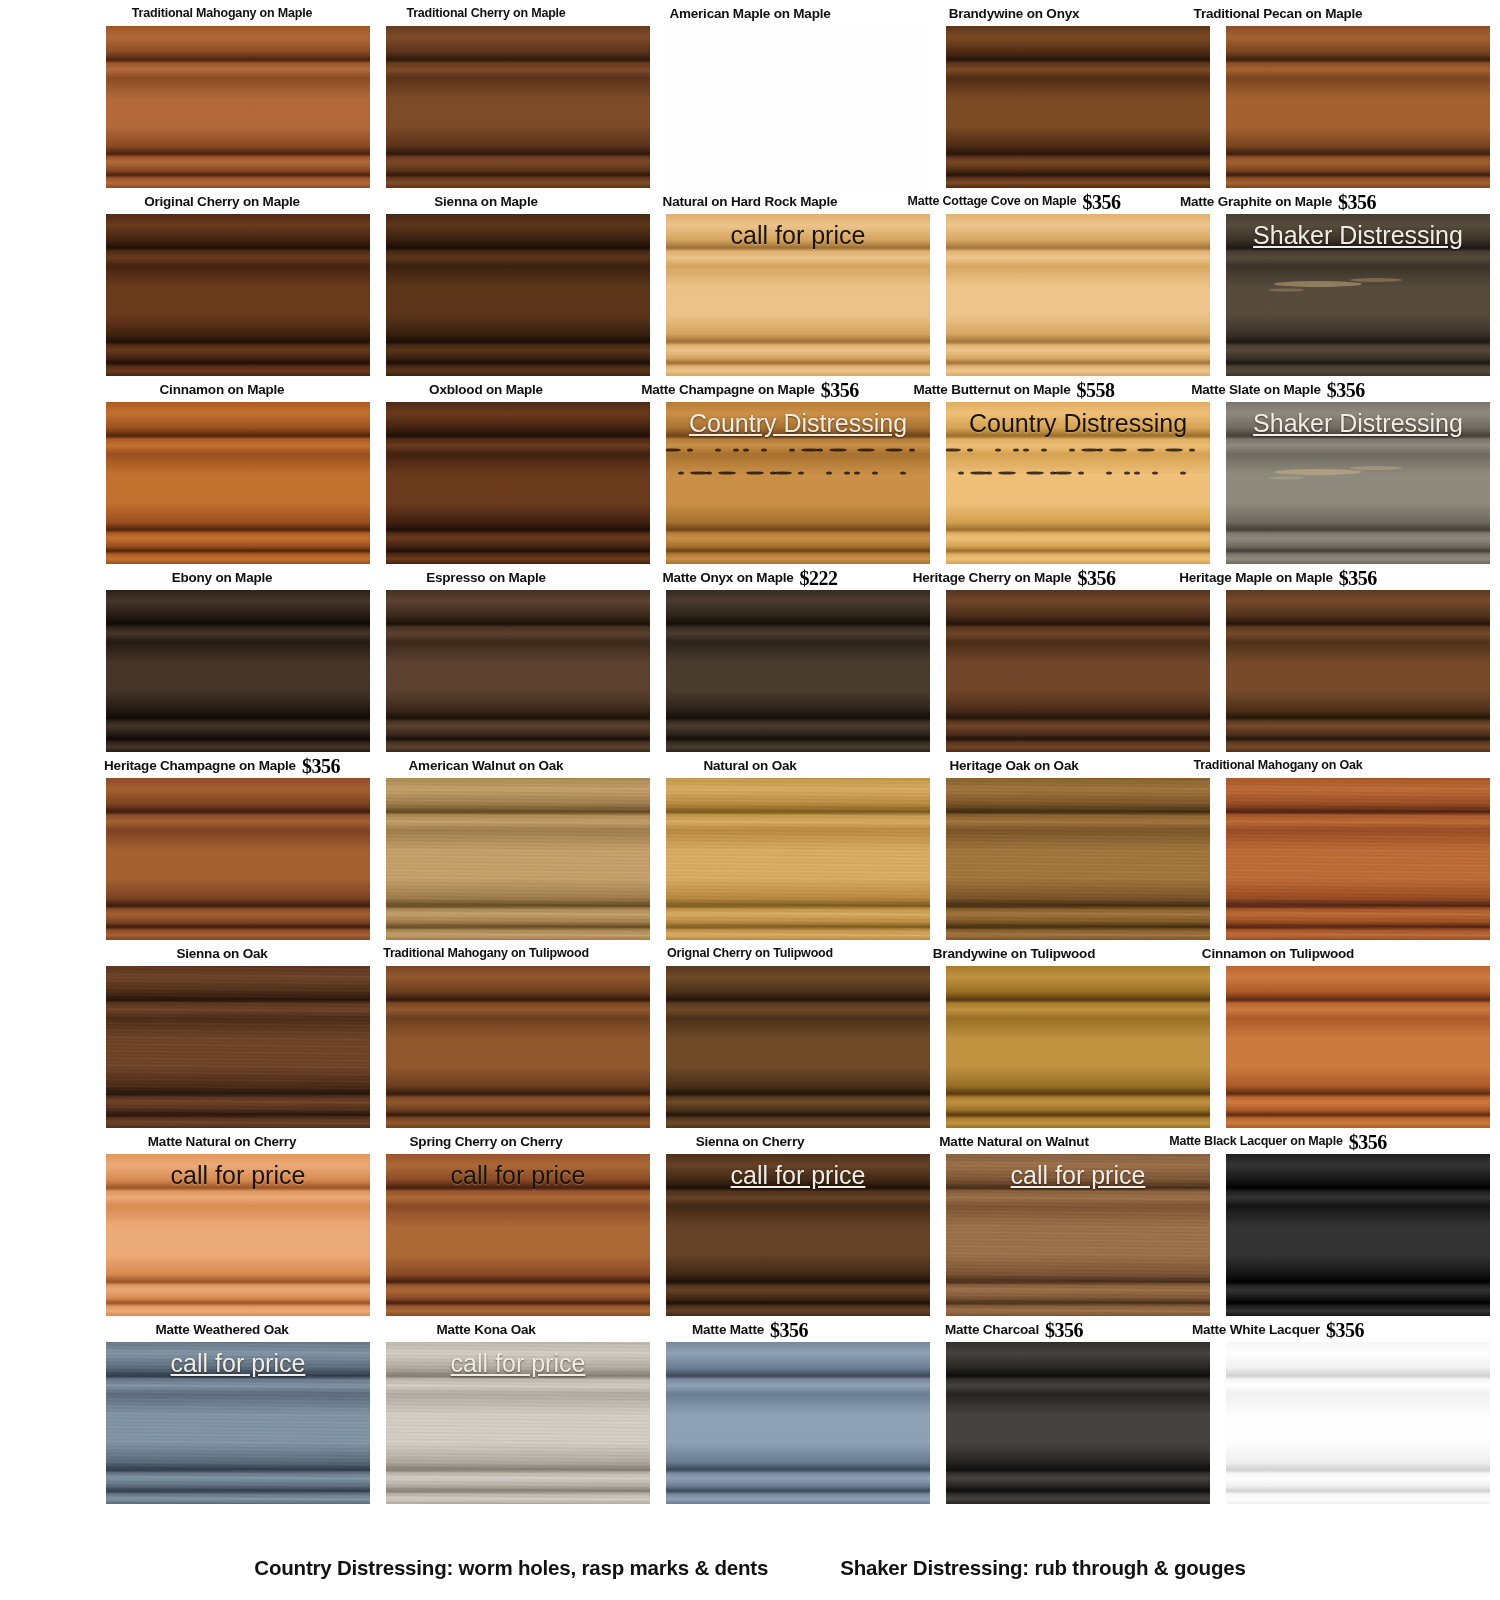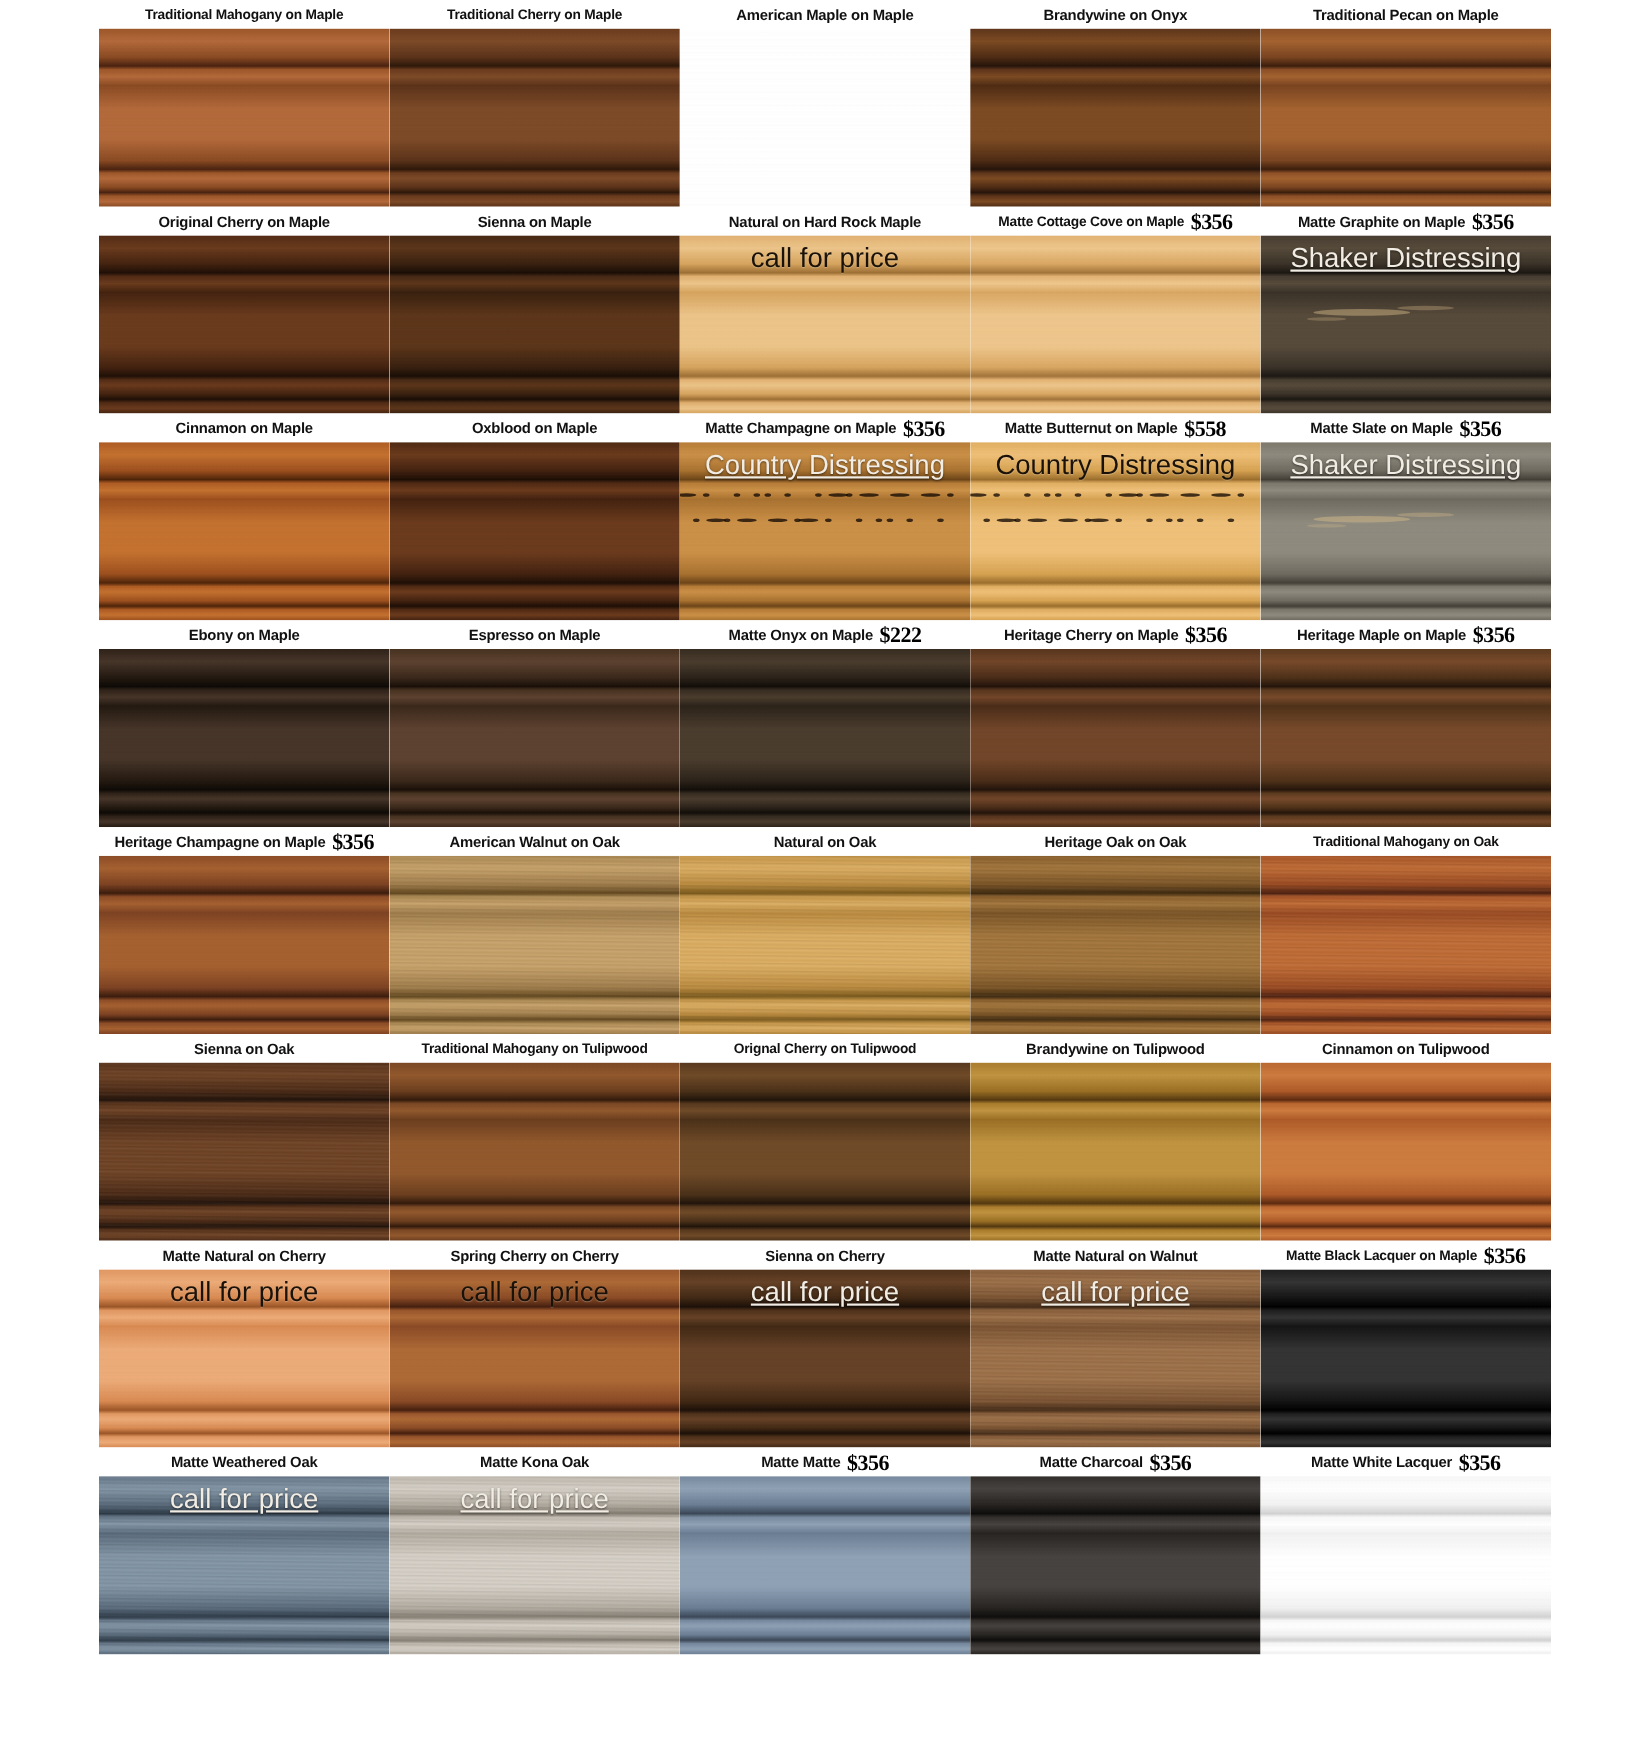--- a/index.html
+++ b/index.html
@@ -70,20 +70,21 @@
     display: flex;
     width: 1320px;
     height: 162px;
   }
   .swatch {
     position: relative;
     flex: 0 0 264px;
     width: 264px;
     height: 162px;
     overflow: hidden;
+    margin-left: 16px;
   }
   
   .profile {
     position: absolute;
     inset: 0;
   }
   .grainlayer {
     position: absolute;
     inset: 0;
     opacity: 0.30;
@@ -580,13 +581,17 @@
             <div class="grainlayer grain-smooth"></div>
           </div>
           <div class="swatch">
             <div class="profile" style="background: linear-gradient(rgb(247, 247, 247) 0%, rgb(255, 255, 255) 7%, rgb(241, 241, 241) 16%, rgb(210, 210, 210) 21%, rgb(247, 247, 247) 23%, rgb(255, 255, 255) 27%, rgb(241, 241, 241) 32%, rgb(255, 255, 255) 45%, rgb(255, 255, 255) 62%, rgb(241, 241, 241) 74%, rgb(210, 210, 210) 79%, rgb(247, 247, 247) 81%, rgb(255, 255, 255) 84%, rgb(241, 241, 241) 89%, rgb(210, 210, 210) 92%, rgb(247, 247, 247) 94%, rgb(255, 255, 255) 97%, rgb(241, 241, 241) 100%);"></div>
             <div class="grainlayer grain-smooth"></div>
           </div>
         </div>
       </div>
     </div>
 
+  <div class="footer">
+    <div class="footer-note">Country Distressing: worm holes, rasp marks &amp; dents</div>
+    <div class="footer-note">Shaker Distressing: rub through &amp; gouges</div>
+  </div>
 </div>
 
 </body></html>

